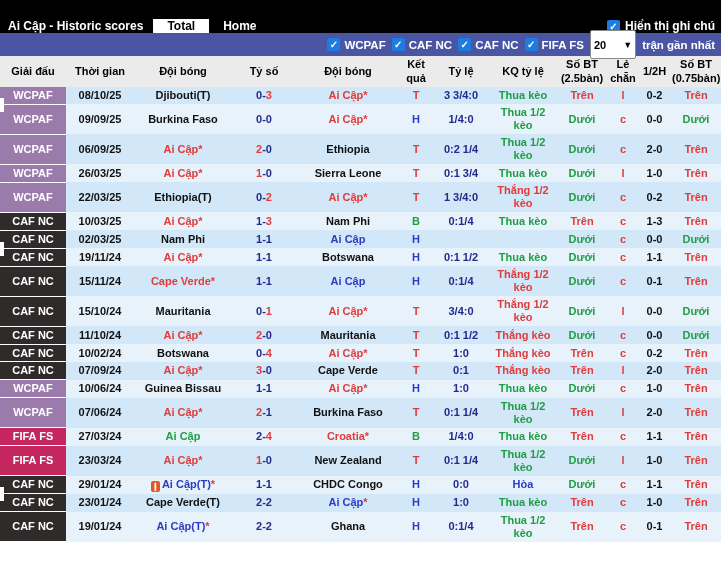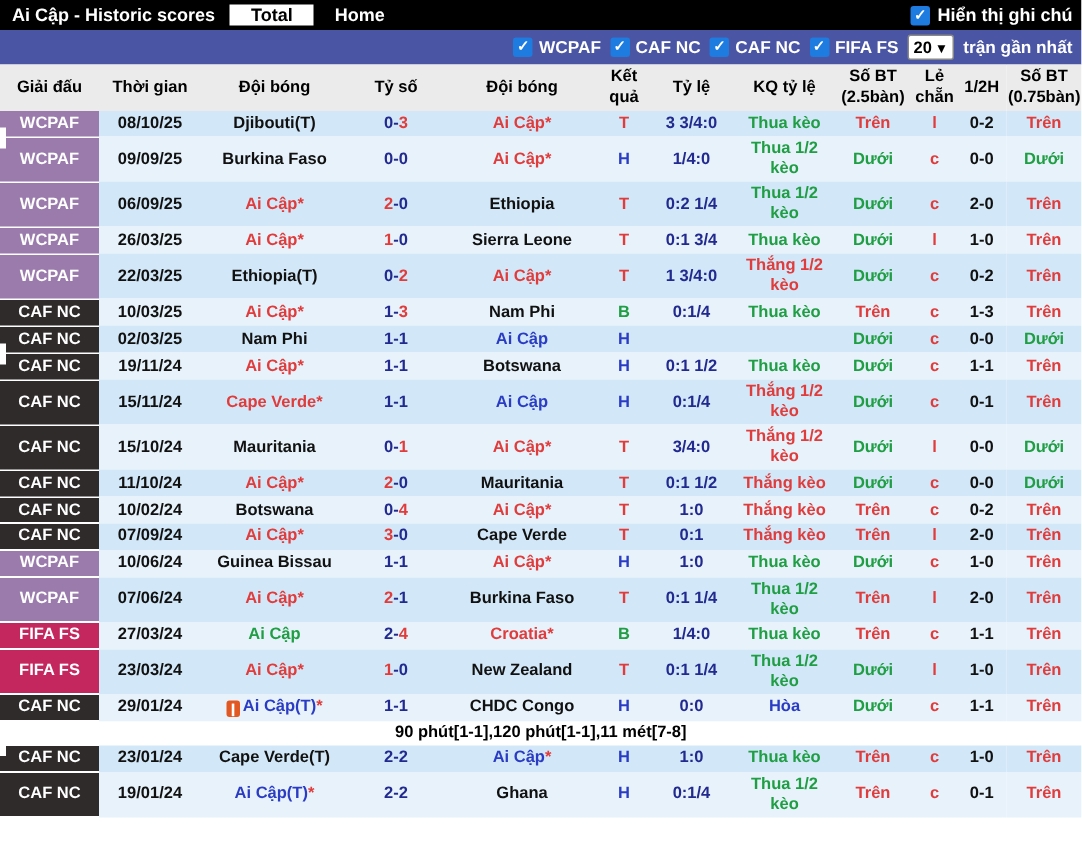--- a/index.html
+++ b/index.html
@@ -1,35 +1,35 @@
 <!DOCTYPE html>
 <html><head>
 <meta charset="utf-8">
 <style>
   * { box-sizing: border-box; margin: 0; padding: 0; }
   html,body { width: 721px; background: #fff; font-family: "Liberation Sans", sans-serif; }
   body { height: 561px; overflow: hidden; }
 
   
-  .titlebar { background:#000; height:20px; display:flex; align-items:center; color:#fff; font-size:12px; font-weight:bold; }
+  .titlebar { background:#000; height:33px; display:flex; align-items:flex-end; color:#fff; font-size:12px; font-weight:bold; }
   .titlebar .title { display:flex; align-items:center; padding:0 10px 0 8px; }
   .tab { display:flex; align-items:center; padding:0 14px; cursor:pointer; }
   .tab.active { background:#fff; color:#000; }
   .tab.link span { }
   .titlebar .right { margin-left:auto; display:flex; align-items:center; gap:5px; padding-right:6px; }
 
   .cb { display:inline-block; width:13px; height:13px; background:#1E7BE0; color:#fff; font-size:10px; line-height:13px;
         text-align:center; border-radius:2px; font-weight:bold; flex:0 0 auto; }
 
   
   .filterbar { background:#4A55A4; height:23px; display:flex; align-items:center; justify-content:flex-end;
                gap:6px; color:#fff; font-size:11.5px; font-weight:bold; padding-right:6px; }
   .filter-item { display:flex; align-items:center; gap:4px; }
-  .select { background:#fff; color:#000; border:1px solid #888; border-radius:2px; height:17px; display:flex;
-            align-items:center; gap:2px; padding:0 3px; font-size:11px; cursor:pointer; }
+  .select { background:#fff; color:#000; border:1px solid #888; border-radius:2px; height:29px; display:flex;
+            align-items:center; gap:17px; padding:0 3px; font-size:11px; cursor:pointer; }
   .select .chev { font-size:9px; }
 
   
   table { width:721px; border-collapse:collapse; table-layout:fixed; font-size:11px; font-weight:bold; text-align:center; }
   thead th { background:#EBEBEB; color:#000; padding:2px 1px; line-height:1.2; font-weight:bold; height:31px; }
   td { padding:2px 1px; line-height:1.18; vertical-align:middle; color:#111; }
   tr.shade-dark td { background:#D2E7F7; }
   tr.shade-light td { background:#E7F2FB; }
   td.league { color:#fff; border-bottom:1px solid #fff; position:relative; }
   tr td.league.lg-wcpaf  { background:#9A7BAC; }
@@ -366,23 +366,20 @@
     <td class="score"><span class="sh c-navy">1</span><span class="dash">-</span><span class="sa c-navy">1</span></td>
     <td><span class="team-name c-black">CHDC Congo</span><span class="team-mark c-red"></span></td>
     <td class="c-blue">H</td>
     <td class="c-navy">0:0</td>
     <td class="c-blue">Hòa</td>
     <td class="c-green">Dưới</td>
     <td class="c-red">c</td>
     <td>1-1</td>
     <td class="c-red">Trên</td>
   </tr>
-      <tr class="note-row">
-        <td colspan="12">90 phút[1-1],120 phút[1-1],11 mét[7-8]</td>
-      </tr>
       <tr class="shade-dark">
     <td class="league lg-cafnc notched"><span class="lg-label">CAF NC</span></td>
     <td>23/01/24</td>
     <td><span class="team-name c-black">Cape Verde(T)</span><span class="team-mark c-red"></span></td>
     <td class="score"><span class="sh c-navy">2</span><span class="dash">-</span><span class="sa c-navy">2</span></td>
     <td><span class="team-name c-blue">Ai Cập</span><span class="team-mark c-red">*</span></td>
     <td class="c-blue">H</td>
     <td class="c-navy">1:0</td>
     <td class="c-green">Thua kèo</td>
     <td class="c-red">Trên</td>

